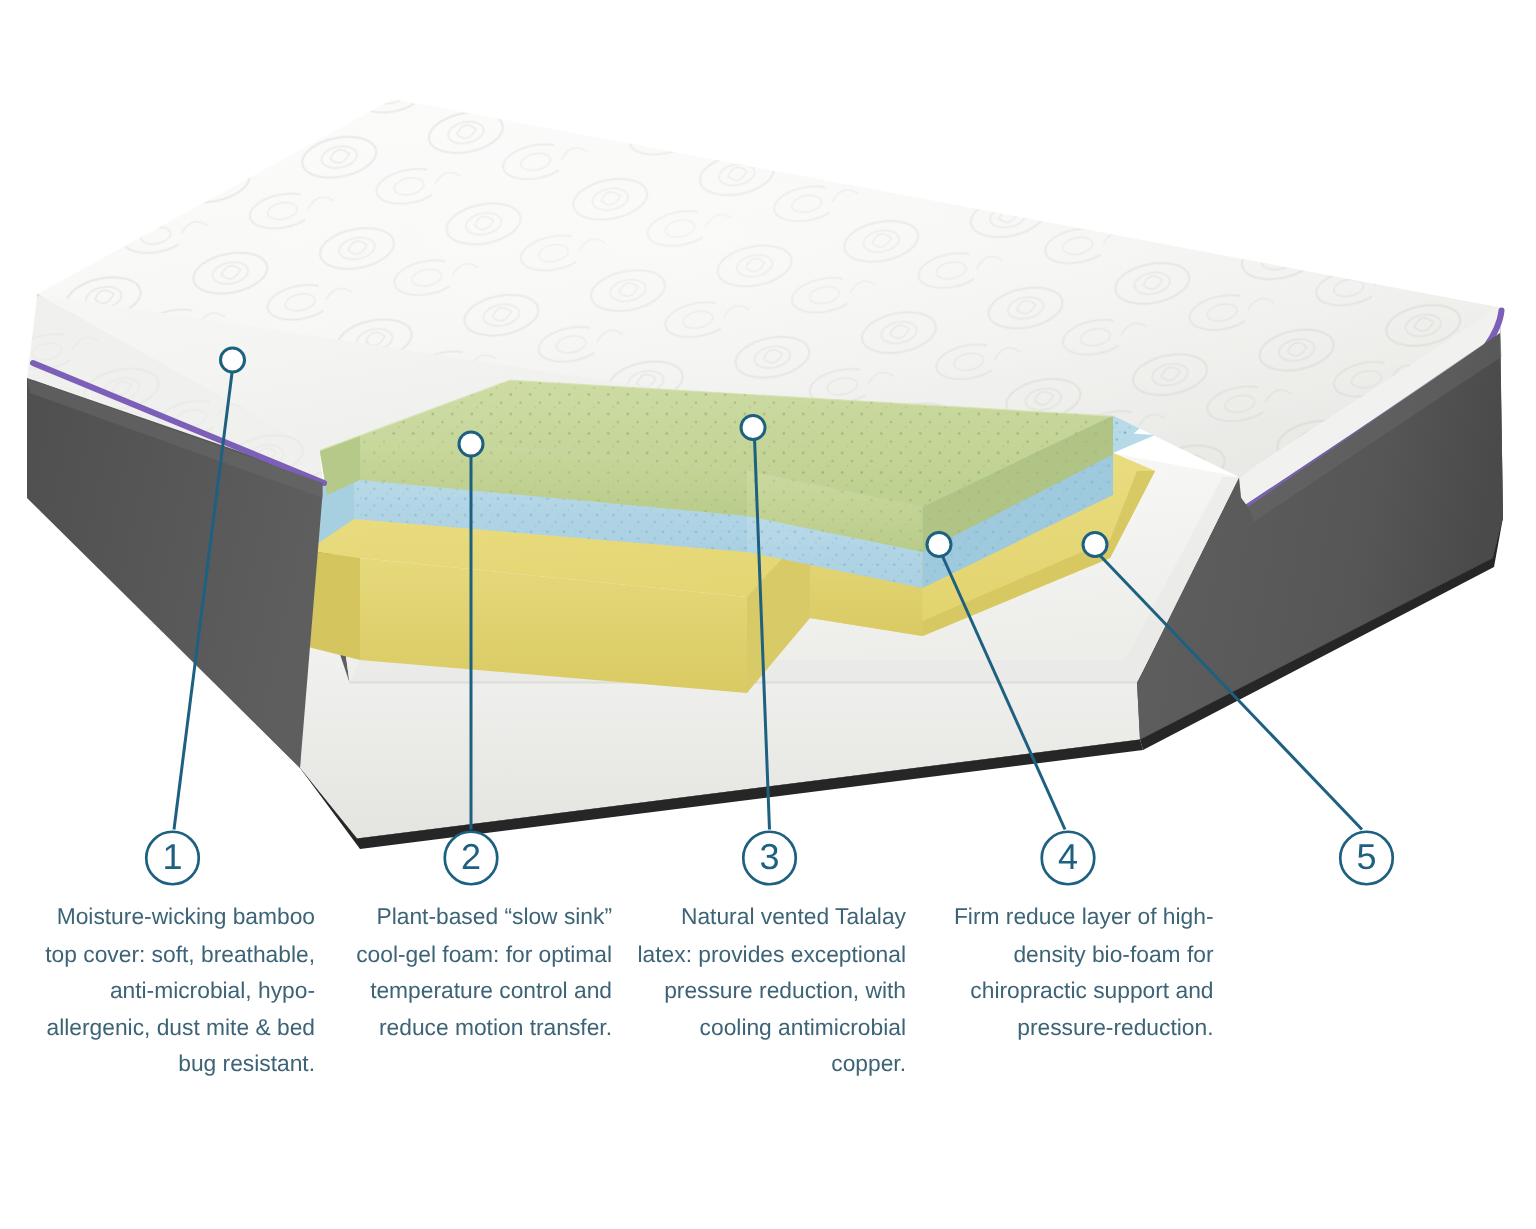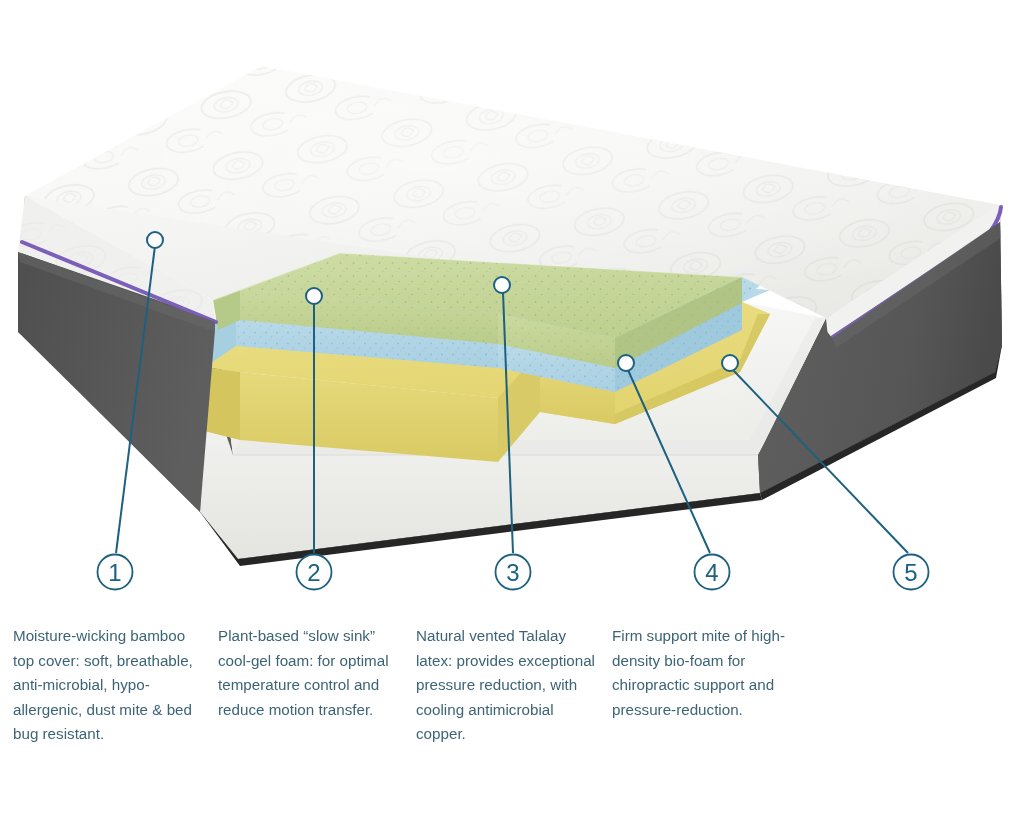--- a/index.html
+++ b/index.html
@@ -33,26 +33,25 @@
     width: 1024px;
     display: flex;
     flex-direction: row;
     align-items: flex-start;
     justify-content: flex-start;
   }
   .caption-col {
     width: 199px;
     padding: 0 4px;
     box-sizing: border-box;
-    text-align: left;
+    text-align: right;
     color: #3d6476;
     font-size: 15.2px;
     line-height: 24.6px;
     font-family: "Liberation Sans", sans-serif;
-    margin-top: 24px;
   }
   .caption-col.c1 { width: 205px; margin-left: 9px; }
   .caption-col.c2 { width: 196px; }
   .caption-col.c3 { width: 198px; }
   .caption-col.c4 { width: 199px; }
   .caption-col.c5 { width: 205px; }
 </style>
 </head>
 <body>
 
@@ -306,16 +305,16 @@
         <circle cx="911" cy="572" r="17.5" fill="#ffffff" stroke="#1d6080" stroke-width="1.8"></circle>
         <text x="911" y="572" text-anchor="middle" dominant-baseline="central" font-family="Liberation Sans, sans-serif" font-size="24" fill="#1d6080">5</text>
       </g>
     </g>
   </svg>
 
   <div class="caption-row">
     <div class="caption-col c1">Moisture-wicking bamboo top cover: soft, breathable, anti-microbial, hypo-allergenic, dust mite &amp; bed bug resistant.</div>
     <div class="caption-col c3">Plant-based “slow sink” cool-gel foam: for optimal temperature control and reduce motion transfer.</div>
     <div class="caption-col c2">Natural vented Talalay latex: provides exceptional pressure reduction, with cooling antimicrobial copper.</div>
-    <div class="caption-col c5">Firm support mite of high-density bio-foam for chiropractic support and pressure-reduction.</div>
+    <div class="caption-col c5">Firm reduce layer of high-density bio-foam for chiropractic support and pressure-reduction.</div>
   </div>
 
 </div>
 
 </body></html>

